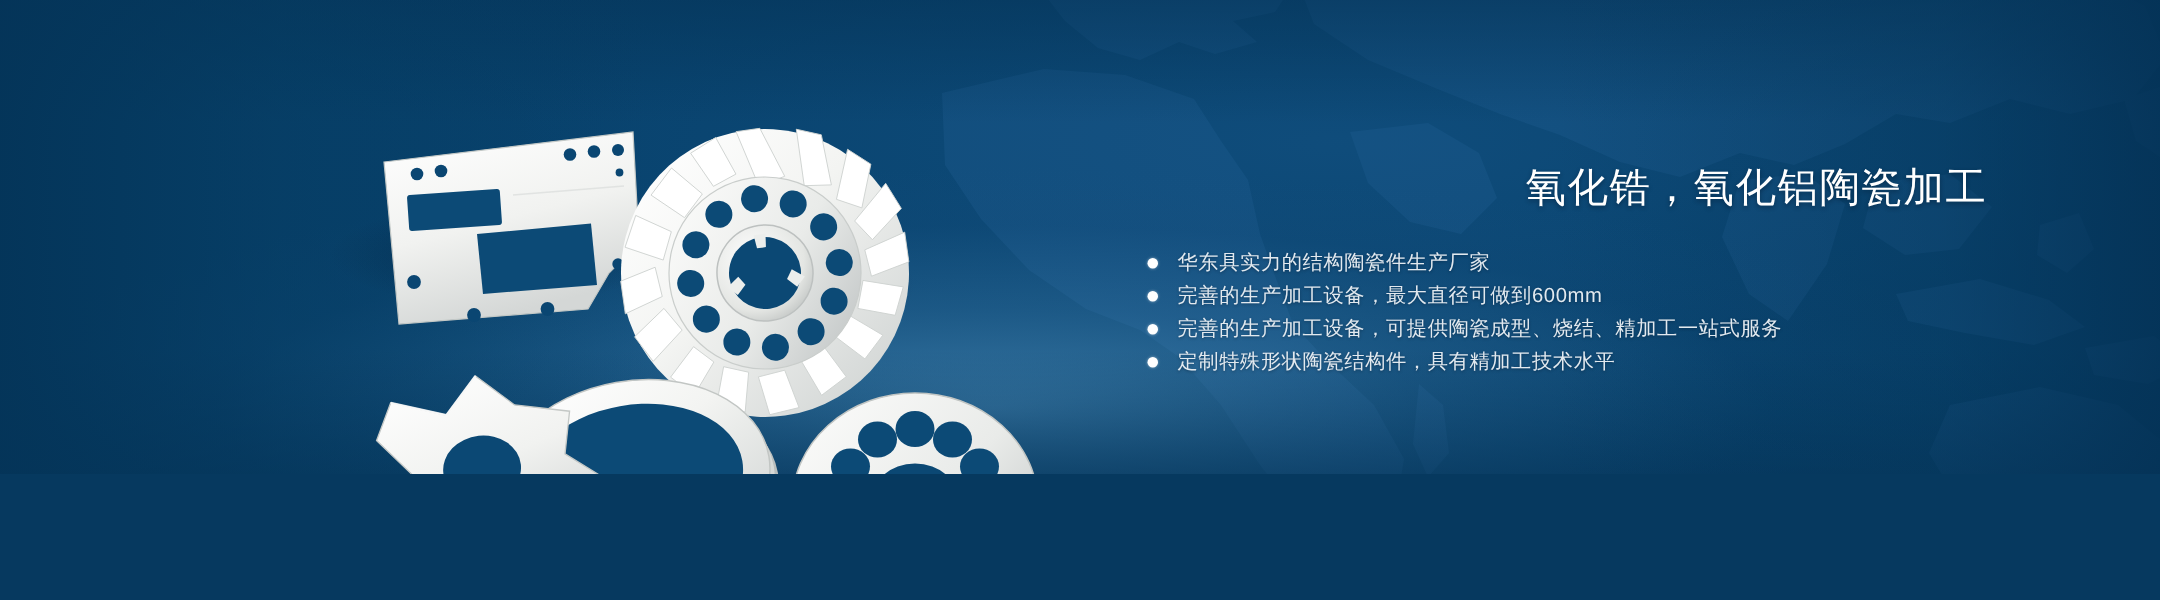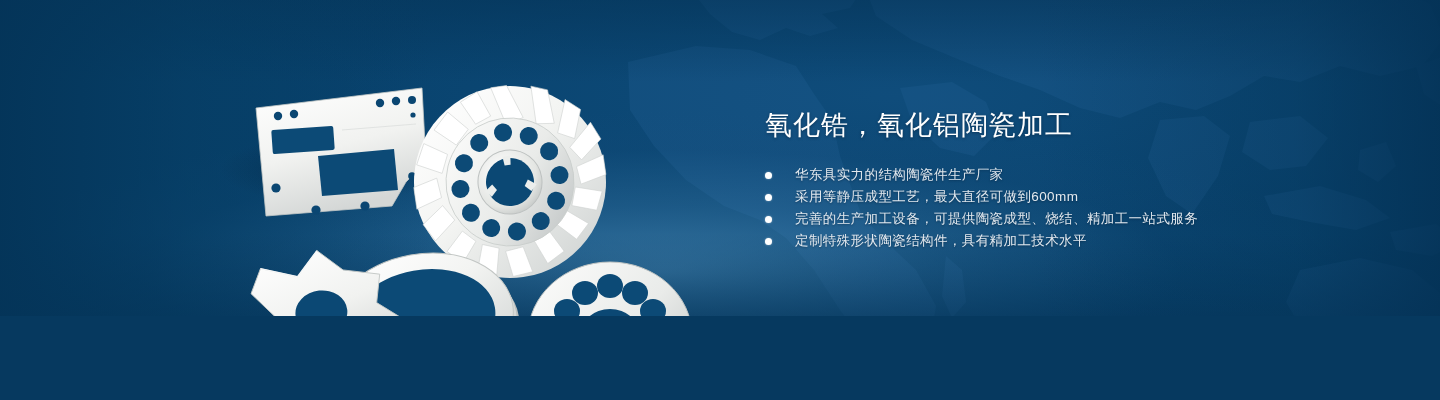--- a/index.html
+++ b/index.html
@@ -10,20 +10,21 @@
   body {
     font-family: "Liberation Sans", "DejaVu Sans", sans-serif;
   }
 
   .banner {
     position: relative;
     width: 1440px;
     height: 316px;
     overflow: hidden;
     background: #0f766e;
+    text-align: right;
   }
 
   
   .bg-base {
     position: absolute;
     inset: 0;
     background: #07436e;
   }
   .bg-glow {
     position: absolute;
@@ -82,21 +83,20 @@
   .bullets {
     list-style: none;
     margin: 0;
     padding: 0;
   }
   .bullet {
     display: flex;
     align-items: center;
     height: 22px;
     margin-bottom: 0px;
-    gap: 10px;
   }
   .dot {
     width: 7px;
     height: 7px;
     border-radius: 50%;
     background: #ffffff;
     flex: 0 0 auto;
     margin-right: 13px;
     box-shadow: 0 0 2px rgba(255,255,255,0.5);
   }
@@ -280,21 +280,21 @@
 
   <div class="copy">
     <h1 class="headline">氧化锆，氧化铝陶瓷加工</h1>
     <ul class="bullets">
       <li class="bullet">
         <span class="dot"></span>
         <span class="bullet-text">华东具实力的结构陶瓷件生产厂家</span>
       </li>
       <li class="bullet">
         <span class="dot"></span>
-        <span class="bullet-text">采用等静压成型工艺，最大直径可做到600mm</span>
+        <span class="bullet-text">完善的生产加工设备，最大直径可做到600mm</span>
       </li>
       <li class="bullet">
         <span class="dot"></span>
         <span class="bullet-text">完善的生产加工设备，可提供陶瓷成型、烧结、精加工一站式服务</span>
       </li>
       <li class="bullet">
         <span class="dot"></span>
         <span class="bullet-text">定制特殊形状陶瓷结构件，具有精加工技术水平</span>
       </li>
     </ul>

